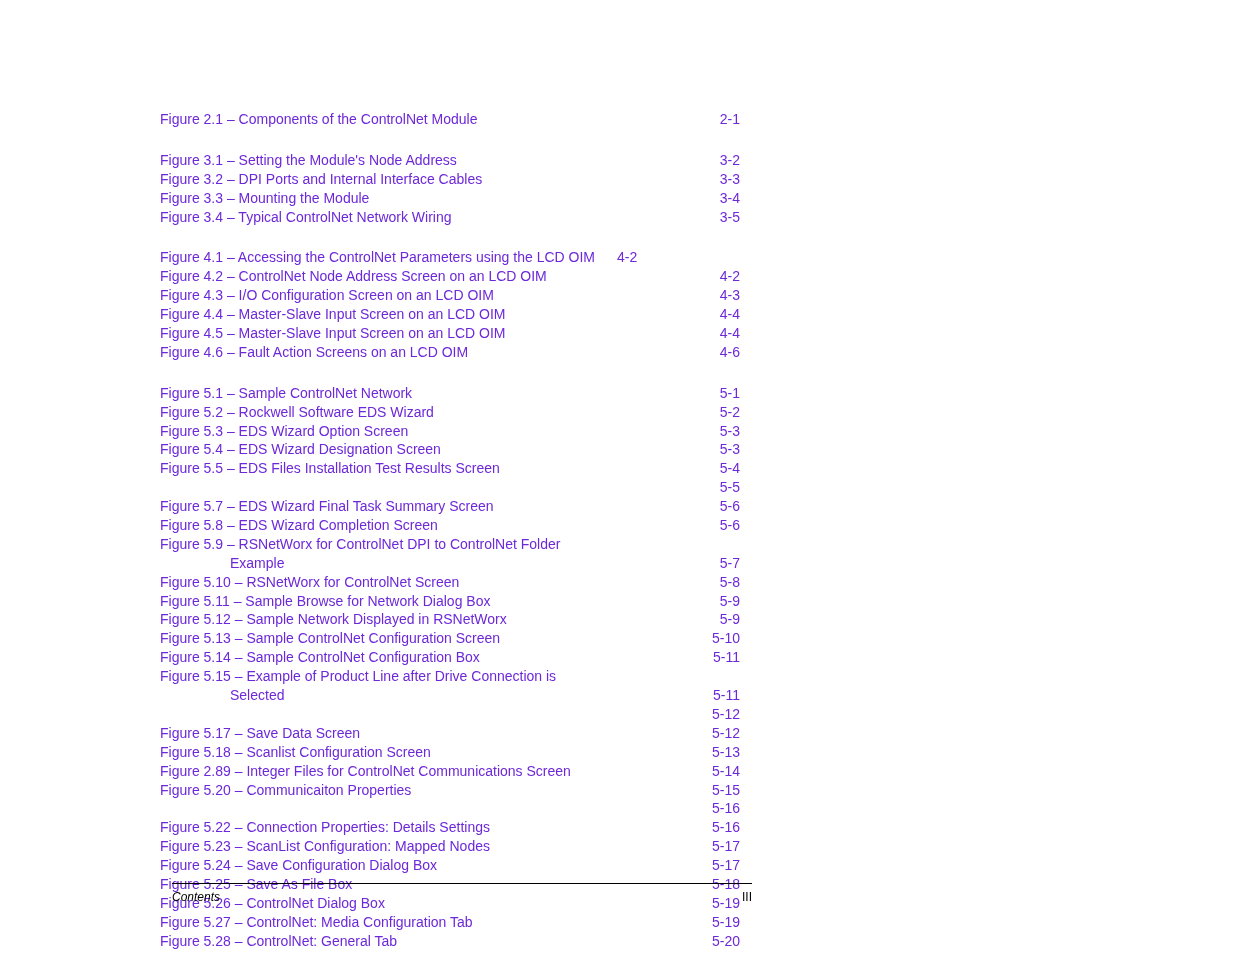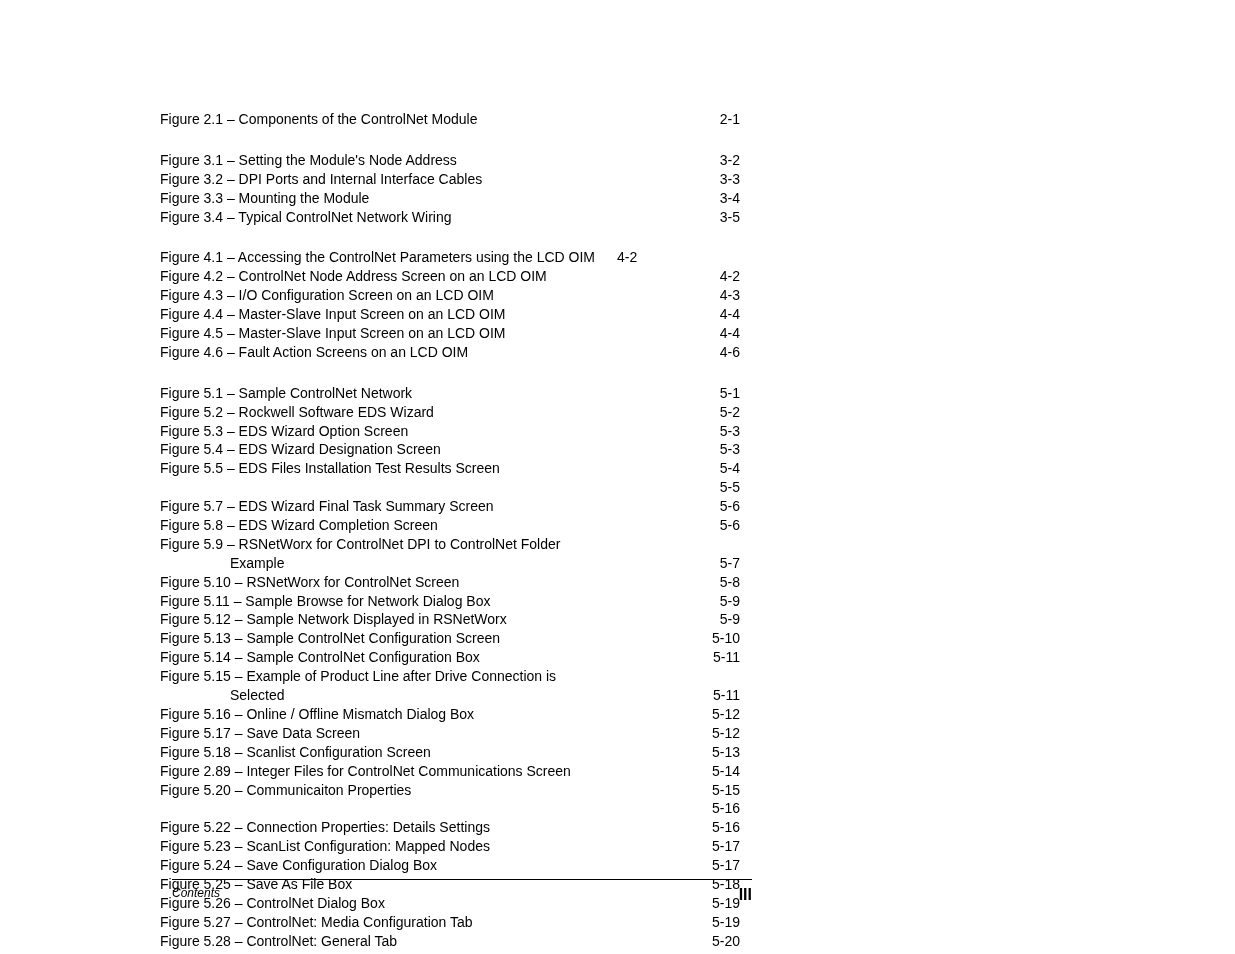--- a/index.html
+++ b/index.html
@@ -18,21 +18,21 @@
     width: 580px;
   }
   .section {
     margin-bottom: 22px;
   }
   .entry {
     display: flex;
     align-items: baseline;
     font-size: 14px;
     line-height: 1.35;
-    color: #000000;
+    color: #6d28d9;
     white-space: nowrap;
   }
   .sub {
     padding-left: 70px;
   }
   .label {
     flex: 0 0 auto;
   }
   .leader {
     flex: 1 1 auto;
@@ -64,22 +64,21 @@
   }
   .footer-row {
     display: flex;
     justify-content: space-between;
     font-size: 12px;
     font-style: italic;
     color: #000;
   }
   .footer-row .right {
     font-style: normal;
-    font-size: 16px;
-    font-weight: bold;
+    font-size: 12px;
   }
 </style>
 </head>
 <body>
 
 <div class="page" id="page-root">
     <div class="section">
       <div class="entry">
         <span class="label">Figure 2.1 – Components of the ControlNet Module</span>
         <span class="leader"></span>
@@ -215,21 +214,20 @@
       </div>
       <div class="entry">
         <span class="label">Figure 5.15 – Example of Product Line after Drive Connection is</span>
       </div>
       <div class="entry sub">
         <span class="label">Selected</span>
         <span class="leader"></span>
         <span class="pg"> 5-11</span>
       </div>
       <div class="entry">
-        <span class="label">Figure 5.16 – Online / Offline Mismatch Dialog Box</span>
         <span class="leader"></span>
         <span class="pg"> 5-12</span>
       </div>
       <div class="entry">
         <span class="label">Figure 5.17 –  Save Data Screen</span>
         <span class="leader"></span>
         <span class="pg"> 5-12</span>
       </div>
       <div class="entry">
         <span class="label">Figure 5.18 – Scanlist Configuration  Screen</span>

